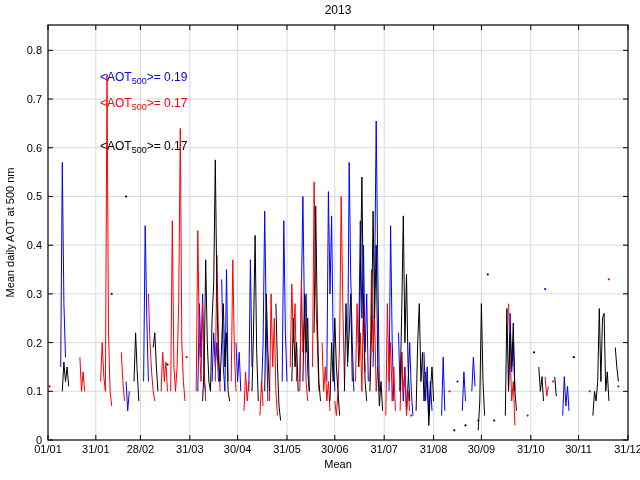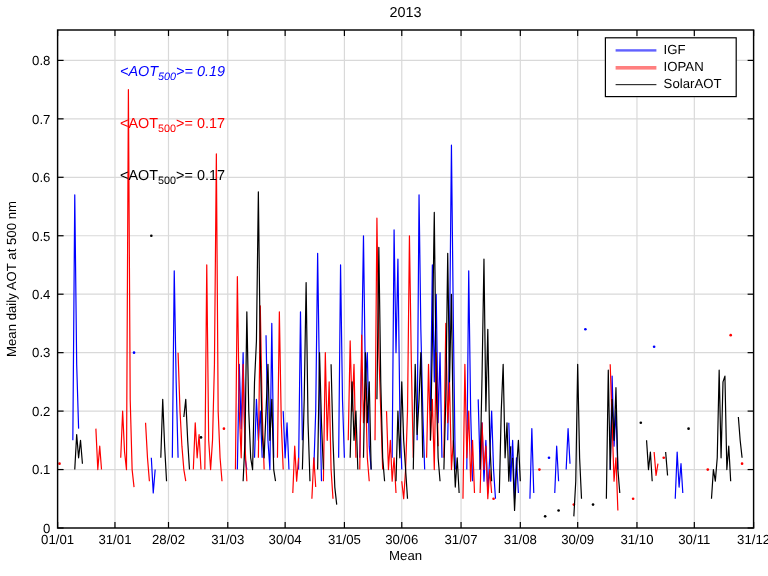--- a/index.html
+++ b/index.html
@@ -8,21 +8,21 @@
   .fig svg{position:absolute;left:0;top:0;}
   svg text{font-family:"Liberation Sans",sans-serif;font-size:11px;fill:#000;}
   .title{position:absolute;left:48px;top:3px;width:580px;text-align:center;
          font-size:12px;color:#000;}
   .xlab{position:absolute;left:48px;top:458px;width:580px;text-align:center;
         font-size:11px;color:#000;}
   .ylab{position:absolute;left:-197px;top:226px;width:415px;height:13px;
         transform:rotate(-90deg);text-align:center;font-size:11px;color:#000;}
   .ann{position:absolute;left:100px;font-size:12px;white-space:nowrap;}
   .ann sub{font-size:9px;}
-  .ann0{top:52px;font-style:italic;} .ann1{top:96px;} .ann2{top:139px;}
+  .ann0{top:70px;} .ann1{top:96px;} .ann2{top:139px;}
   .legend{position:absolute;left:504px;top:31px;width:110px;height:50px;
           border:1px solid #000;background:#fff;box-sizing:border-box;
           display:flex;flex-direction:column;justify-content:space-around;
           padding:3px 0;}
   .lrow{display:flex;align-items:center;height:13px;}
   .lline{width:34px;margin-left:8px;margin-right:6px;flex:none;}
   .llab{font-size:11px;color:#000;line-height:13px;}
 </style>
 </head>
 <body>
@@ -220,27 +220,13 @@
         <text x="530.8021978021978" y="453" text-anchor="middle">31/10</text>
         <text x="578.6043956043956" y="453" text-anchor="middle">30/11</text>
         <text x="628" y="453" text-anchor="middle">31/12</text>
       </g>
     </svg>
 
   <div class="ann ann0" style="color: rgb(0, 0, 255);"><span>&lt;AOT</span><sub>500</sub><span>&gt;= 0.19</span></div>
   <div class="ann ann1" style="color: rgb(255, 0, 0);"><span>&lt;AOT</span><sub>500</sub><span>&gt;= 0.17</span></div>
   <div class="ann ann2" style="color: rgb(0, 0, 0);"><span>&lt;AOT</span><sub>500</sub><span>&gt;= 0.17</span></div>
 
-  <div class="legend" id="legend">
-      <div class="lrow">
-        <span class="lline" style="height: 2px; background: rgb(0, 0, 255); opacity: 0.62;"></span>
-        <span class="llab">IGF</span>
-      </div>
-      <div class="lrow">
-        <span class="lline" style="height: 3px; background: rgb(255, 0, 0); opacity: 0.5;"></span>
-        <span class="llab">IOPAN</span>
-      </div>
-      <div class="lrow">
-        <span class="lline" style="height: 1px; background: rgb(0, 0, 0); opacity: 0.8;"></span>
-        <span class="llab">SolarAOT</span>
-      </div>
-    </div>
 </div>
 
 </body></html>

